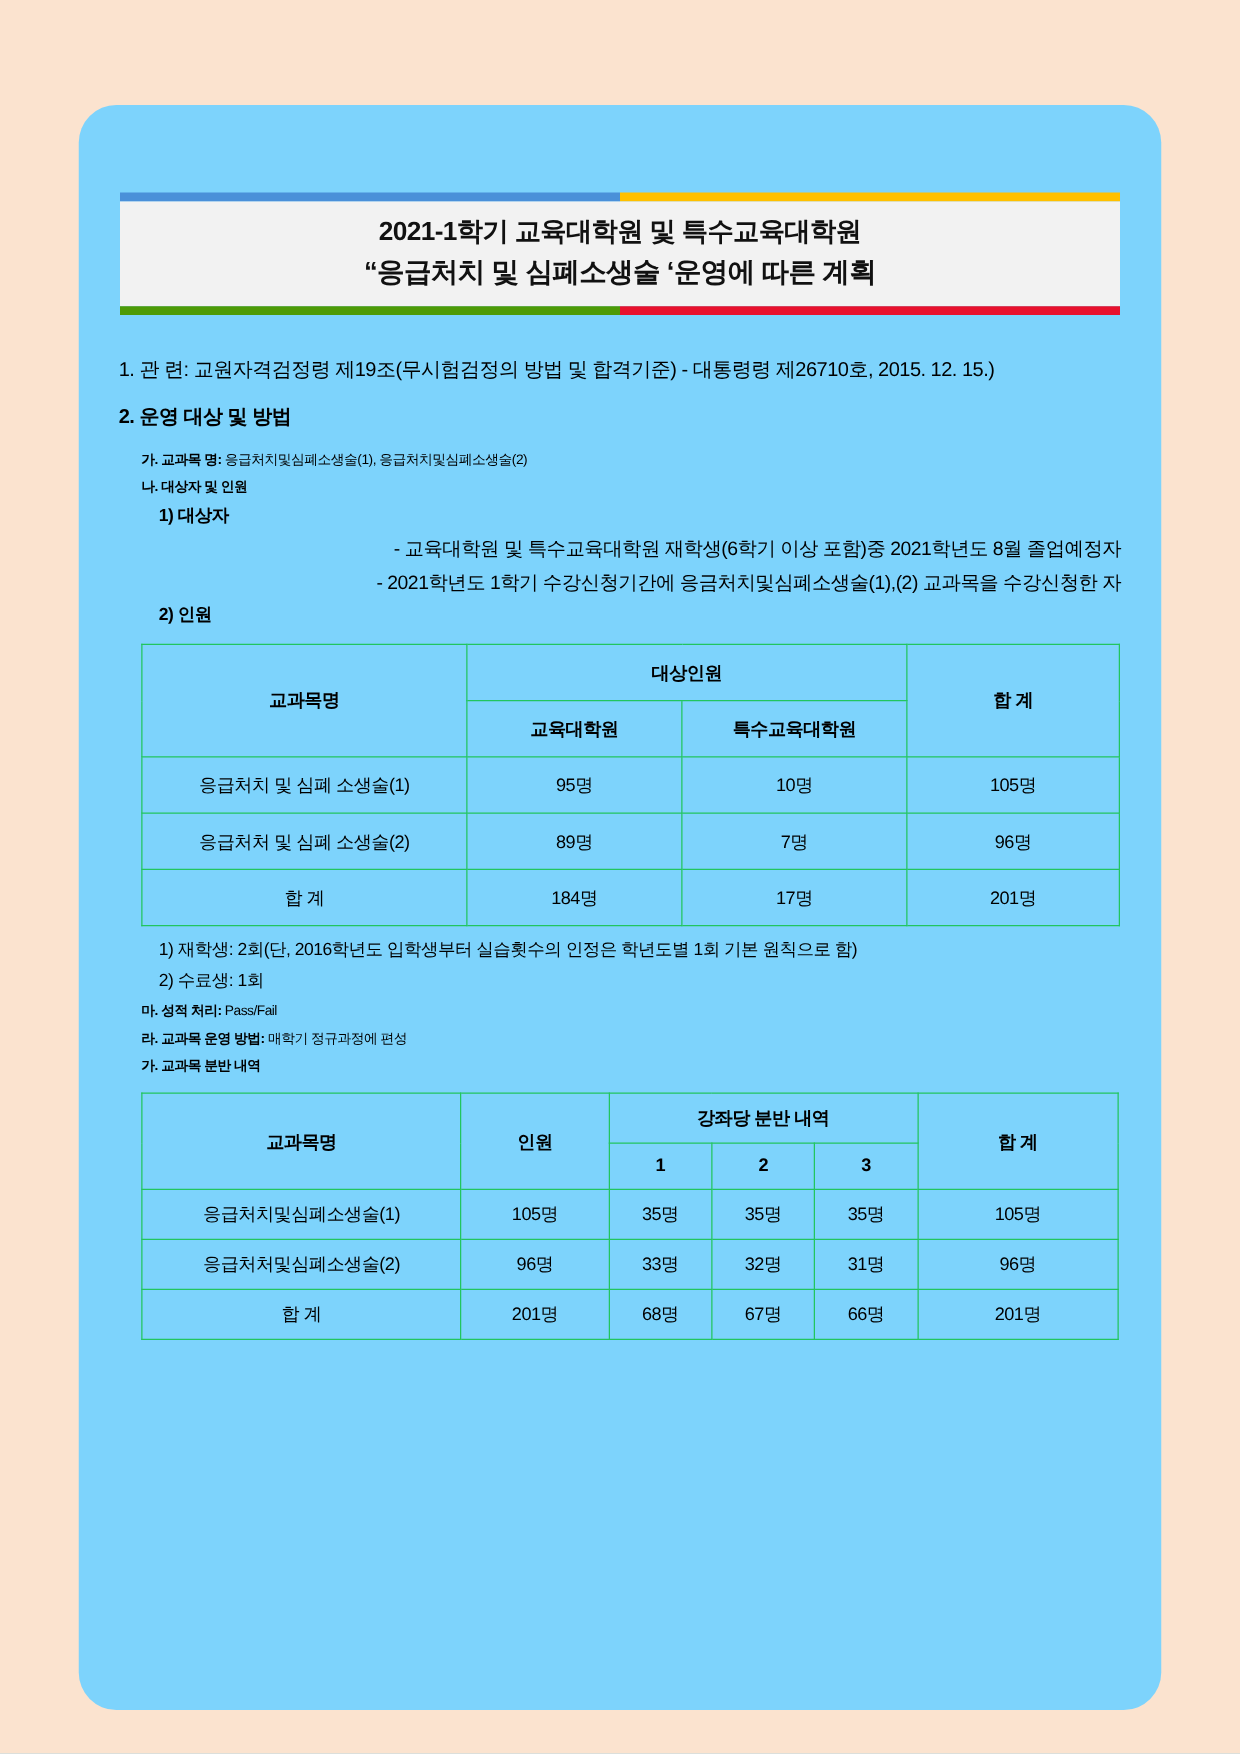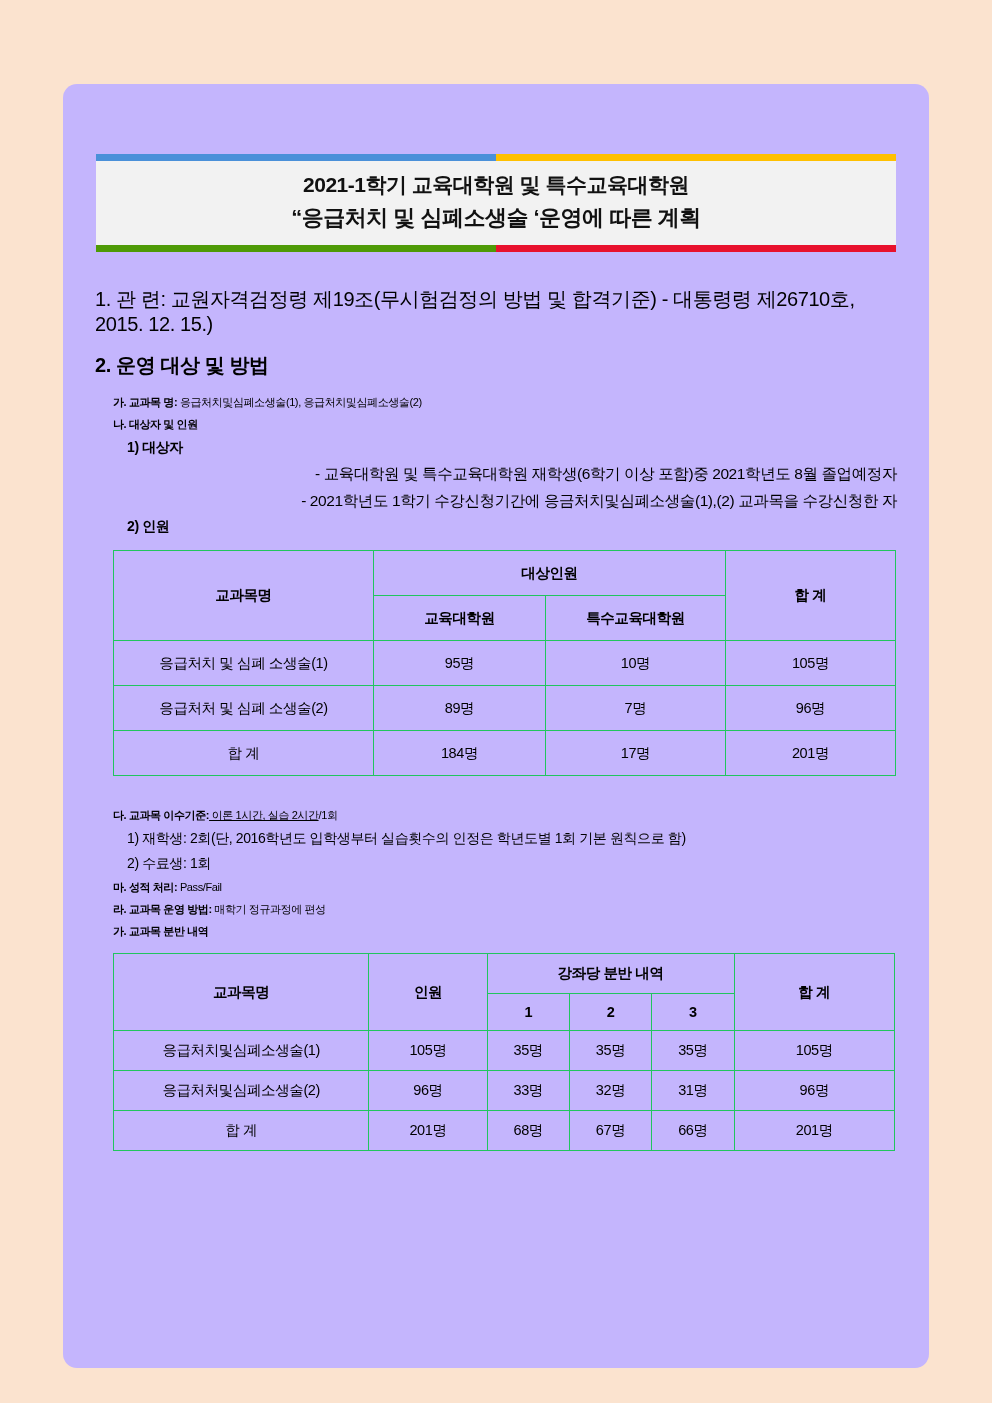--- a/index.html
+++ b/index.html
@@ -13,22 +13,22 @@
     font-family: "Liberation Sans", sans-serif;
     color: #000;
     overflow: hidden;
   }
   .page {
     position: absolute;
     left: 63px;
     top: 84px;
     width: 866px;
     height: 1284px;
-    background: #c4b5fd;
-    border-radius: 14px;
+    background: #7dd3fc;
+    border-radius: 30px;
   }
   .inner {
     position: absolute;
     left: 32px;
     top: 70px;
     width: 802px;
   }
 
   
   .title-block {
@@ -56,21 +56,21 @@
   }
   .title-line2 {
     font-size: 22px;
     font-weight: bold;
     letter-spacing: -0.5px;
     color: #111;
   }
 
   
   .content { margin-top: 34px; }
-  .l0 { font-size: 20px; font-weight: bold; margin: 0 0 16px 0; letter-spacing: -0.4px;}
+  .l0 { font-size: 16px; font-weight: bold; margin: 0 0 16px 0; letter-spacing: -0.4px;}
   .l0 .reg { font-weight: normal; }
   .l1 { font-size: 11px; font-weight: bold; margin: 0 0 7px 18px; letter-spacing: -0.4px;}
   .l1 .reg { font-weight: normal; }
   .l2 { font-size: 14px; font-weight: bold; margin: 0 0 7px 32px; letter-spacing: -0.4px;}
   .l3 { font-size: 15.5px; font-weight: normal; margin: 0 0 6px 44px; letter-spacing: -0.4px; text-align: right;}
   .u { text-decoration: underline; }
   .sec-gap { height: 10px; }
 
   
   table.doc {
@@ -171,23 +171,20 @@
             <td>합  계</td>
             <td>184명</td>
             <td>17명</td>
             <td>201명</td>
           </tr>
         </tbody>
       </table>
 
       <div class="sec-gap"></div>
 
-      <p class="l1" style="margin-top:22px">
-        <span>다. 교과목 이수기준:</span><span class="reg u"> 이론 1시간, 실습 2시간</span><span class="reg">/1회</span>
-      </p>
 
       <p class="l2" style="font-weight:normal">1) 재학생: 2회(단, 2016학년도 입학생부터 실습횟수의 인정은 학년도별 1회 기본 원칙으로 함)</p>
       <p class="l2" style="font-weight:normal">2) 수료생: 1회</p>
 
       <p class="l1">
         <span>마. 성적 처리:</span><span class="reg"> Pass/Fail</span>
       </p>
 
       <p class="l1">
         <span>라. 교과목 운영 방법:</span><span class="reg"> 매학기 정규과정에 편성</span>

